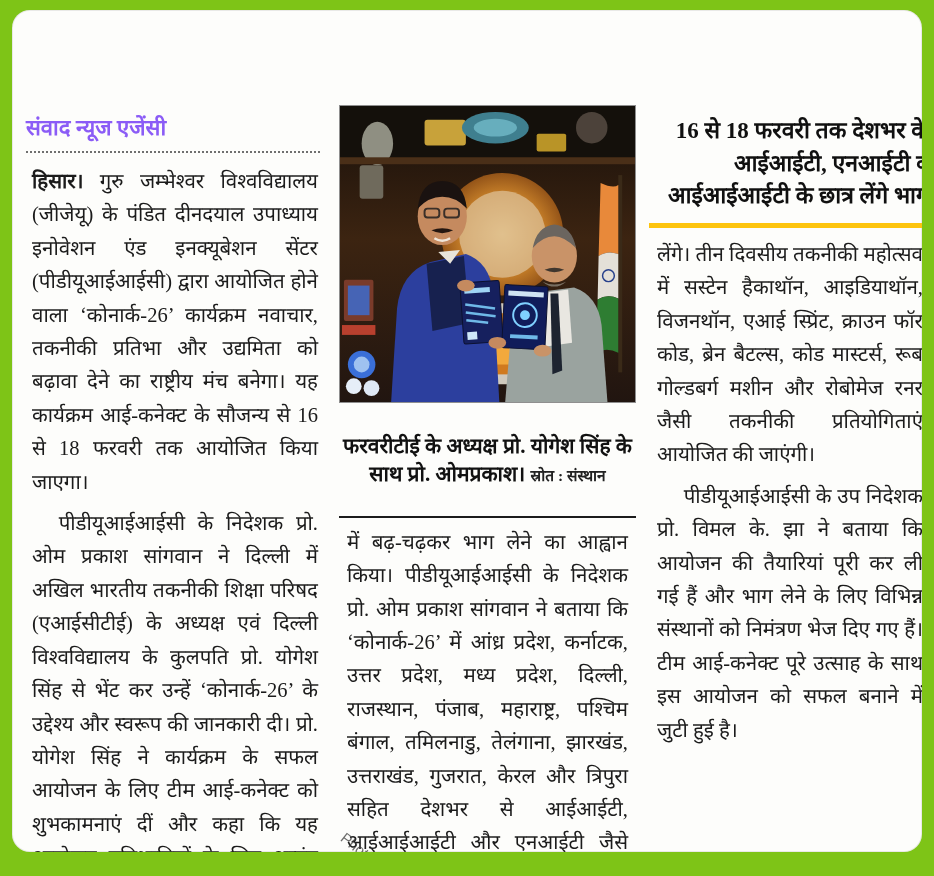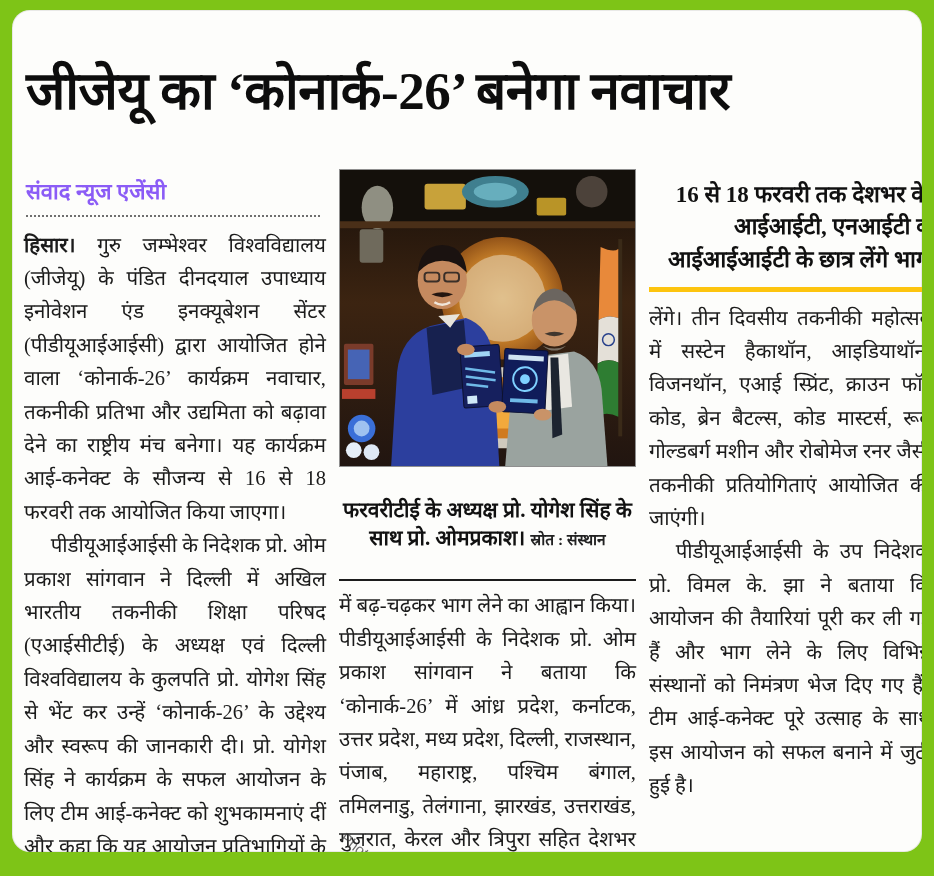--- a/index.html
+++ b/index.html
@@ -46,21 +46,21 @@
     border:none;
     border-bottom:2px dotted #6f6f6f;
     margin:0 6px 12px 2px;
   }
   .body-text{
     font-size:20.5px;
     line-height:1.63;
     color:#1b1b1b;
     text-align:justify;
   }
-  .body-text p{margin:0;}
+  .body-text p{margin:8px;}
   .body-text p.indent{text-indent:1.3em;}
   .lead{font-weight:700;}
   .photo-frame{
     border:1px solid #8f8f8f;
     background:#241610;
     height:296px;
     overflow:hidden;
   }
   .photo-frame svg{display:block;width:100%;height:100%;}
   .caption{
@@ -104,21 +104,20 @@
     transform-origin:left top;
     pointer-events:none;
   }
 </style>
 </head>
 <body>
 
 <div class="clip-card">
 
   <h1 class="headline">
-    <span class="hl-line">जीजेयू का ‘कोनार्क-26’ बनेगा नवाचार</span>
   </h1>
 
   <div class="columns">
 
     <div class="col col-left">
       <div class="byline">संवाद न्यूज एजेंसी</div>
       <hr class="byline-rule">
       <div class="body-text">
         <p><span class="lead">हिसार।</span><span> गुरु जम्भेश्वर विश्वविद्यालय (जीजेयू) के पंडित दीनदयाल उपाध्याय इनोवेशन एंड इनक्यूबेशन सेंटर (पीडीयूआईआईसी) द्वारा आयोजित होने वाला ‘कोनार्क-26’ कार्यक्रम नवाचार, तकनीकी प्रतिभा और उद्यमिता को बढ़ावा देने का राष्ट्रीय मंच बनेगा। यह कार्यक्रम आई-कनेक्ट के सौजन्य से 16 से 18 फरवरी तक आयोजित किया जाएगा।</span></p>
         <p class="indent">पीडीयूआईआईसी के निदेशक प्रो. ओम प्रकाश सांगवान ने दिल्ली में अखिल भारतीय तकनीकी शिक्षा परिषद (एआईसीटीई) के अध्यक्ष एवं दिल्ली विश्वविद्यालय के कुलपति प्रो. योगेश सिंह से भेंट कर उन्हें ‘कोनार्क-26’ के उद्देश्य और स्वरूप की जानकारी दी। प्रो. योगेश सिंह ने कार्यक्रम के सफल आयोजन के लिए टीम आई-कनेक्ट को शुभकामनाएं दीं और कहा कि यह आयोजन प्रतिभागियों के लिए अत्यंत उपयोगी और प्रेरणादायी सिद्ध होगा।</p>

